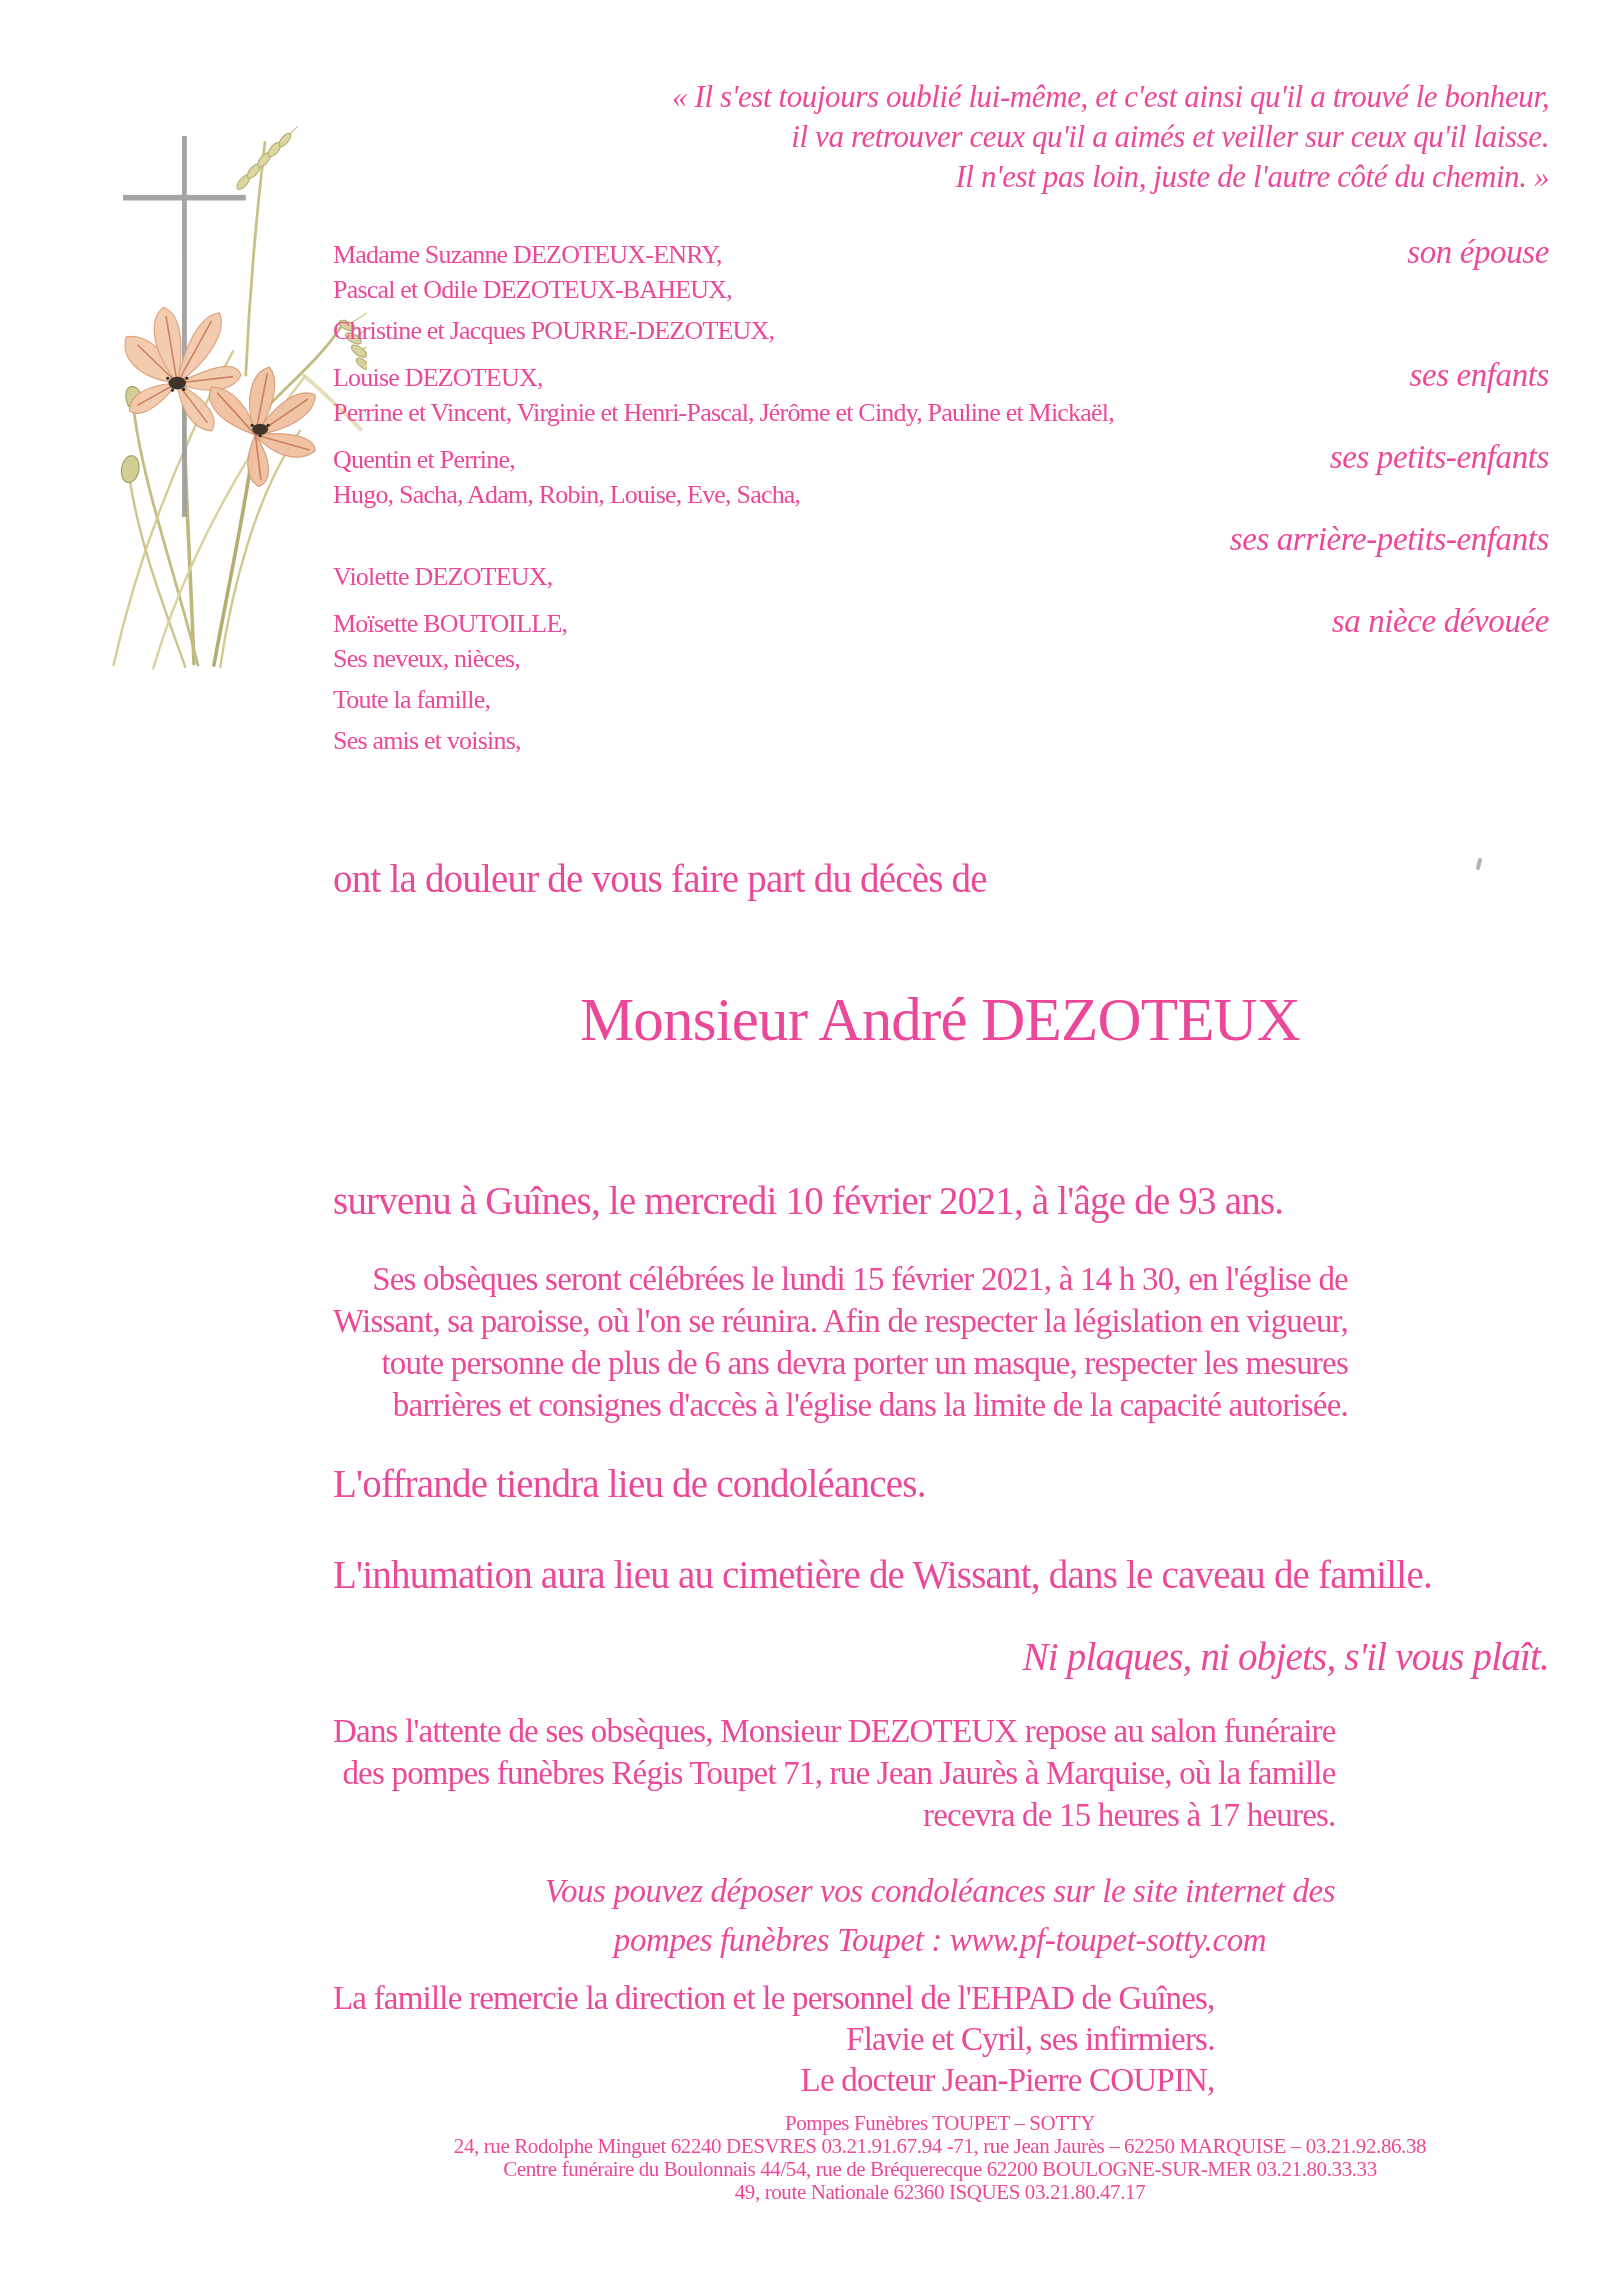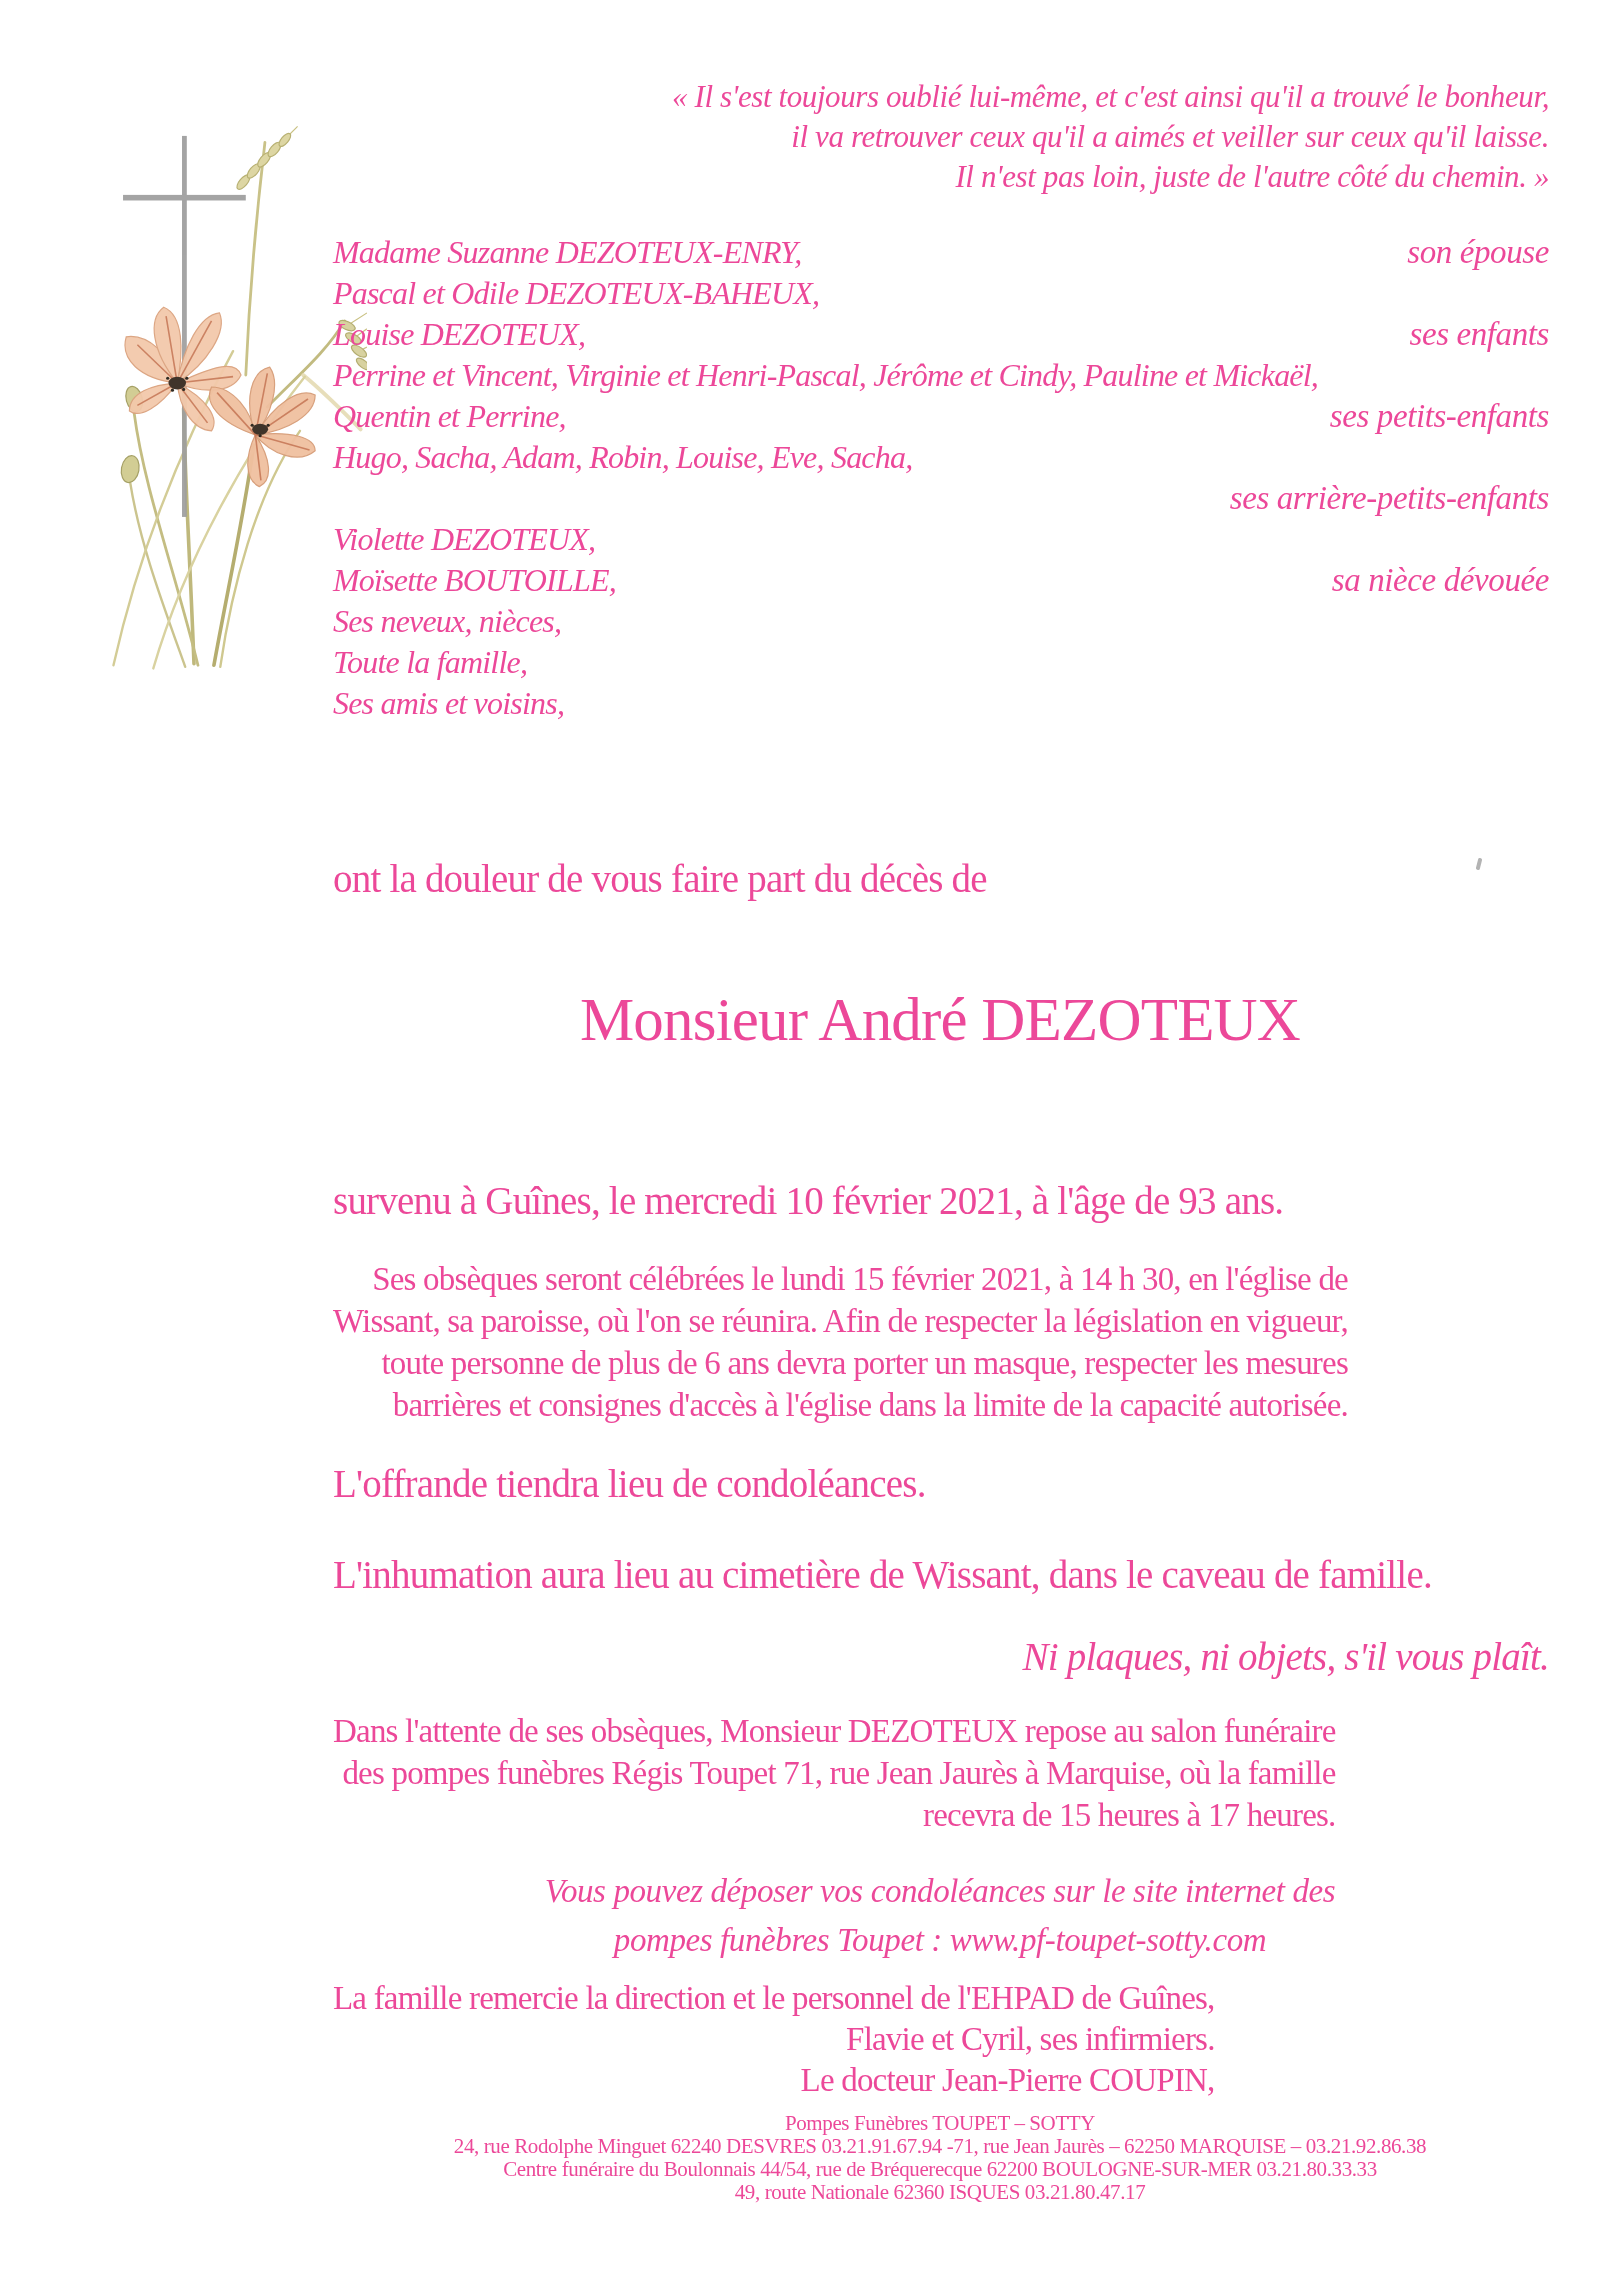--- a/index.html
+++ b/index.html
@@ -10,21 +10,21 @@
   }
   .abs { position:absolute; }
   .txt { font-size:39px; line-height:41px; letter-spacing:-0.8px; white-space:nowrap; }
   .it  { font-style:italic; }
 
   .quote { right:75px; top:77px; text-align:right; }
   .quote div { font-size:31px; line-height:40px; letter-spacing:-0.4px; font-style:italic; white-space:nowrap; }
 
   .family { left:333px; right:75px; top:234px; }
   .frow { display:flex; justify-content:space-between; align-items:baseline; height:41px; }
-  .fname { font-size:32px; letter-spacing:-0.8px; white-space:nowrap;font-style:italic; }
+  .fname { font-size:26px; letter-spacing:-0.8px; white-space:nowrap; }
   .flabel { font-size:33px; letter-spacing:-0.4px; font-style:italic; white-space:nowrap; }
 
   .announce { left:333px; top:858px; }
   .title-line {
     left:333px; width:1214px; top:987px; text-align:center;
     font-size:61px; font-weight:normal; line-height:65px; letter-spacing:-0.8px; white-space:nowrap;
   }
   .survenu { left:333px; top:1180px; }
   .para { left:333px;text-align:right; }
   .obseques { top:1258px; }
@@ -160,20 +160,24 @@
   <div class="abs family">
     <div class="frow">
       <span class="fname">Madame Suzanne DEZOTEUX-ENRY,</span>
       <span class="flabel">son épouse</span>
     </div>
     <div class="frow">
       <span class="fname">Pascal et Odile DEZOTEUX-BAHEUX,</span>
       <span class="flabel"></span>
     </div>
     <div class="frow">
+      <span class="fname">Christine et Jacques POURRE-DEZOTEUX,</span>
+      <span class="flabel"></span>
+    </div>
+    <div class="frow">
       <span class="fname">Louise DEZOTEUX,</span>
       <span class="flabel">ses enfants</span>
     </div>
     <div class="frow">
       <span class="fname">Perrine et Vincent, Virginie et Henri-Pascal, Jérôme et Cindy, Pauline et Mickaël,</span>
       <span class="flabel"></span>
     </div>
     <div class="frow">
       <span class="fname">Quentin et Perrine,</span>
       <span class="flabel">ses petits-enfants</span>

